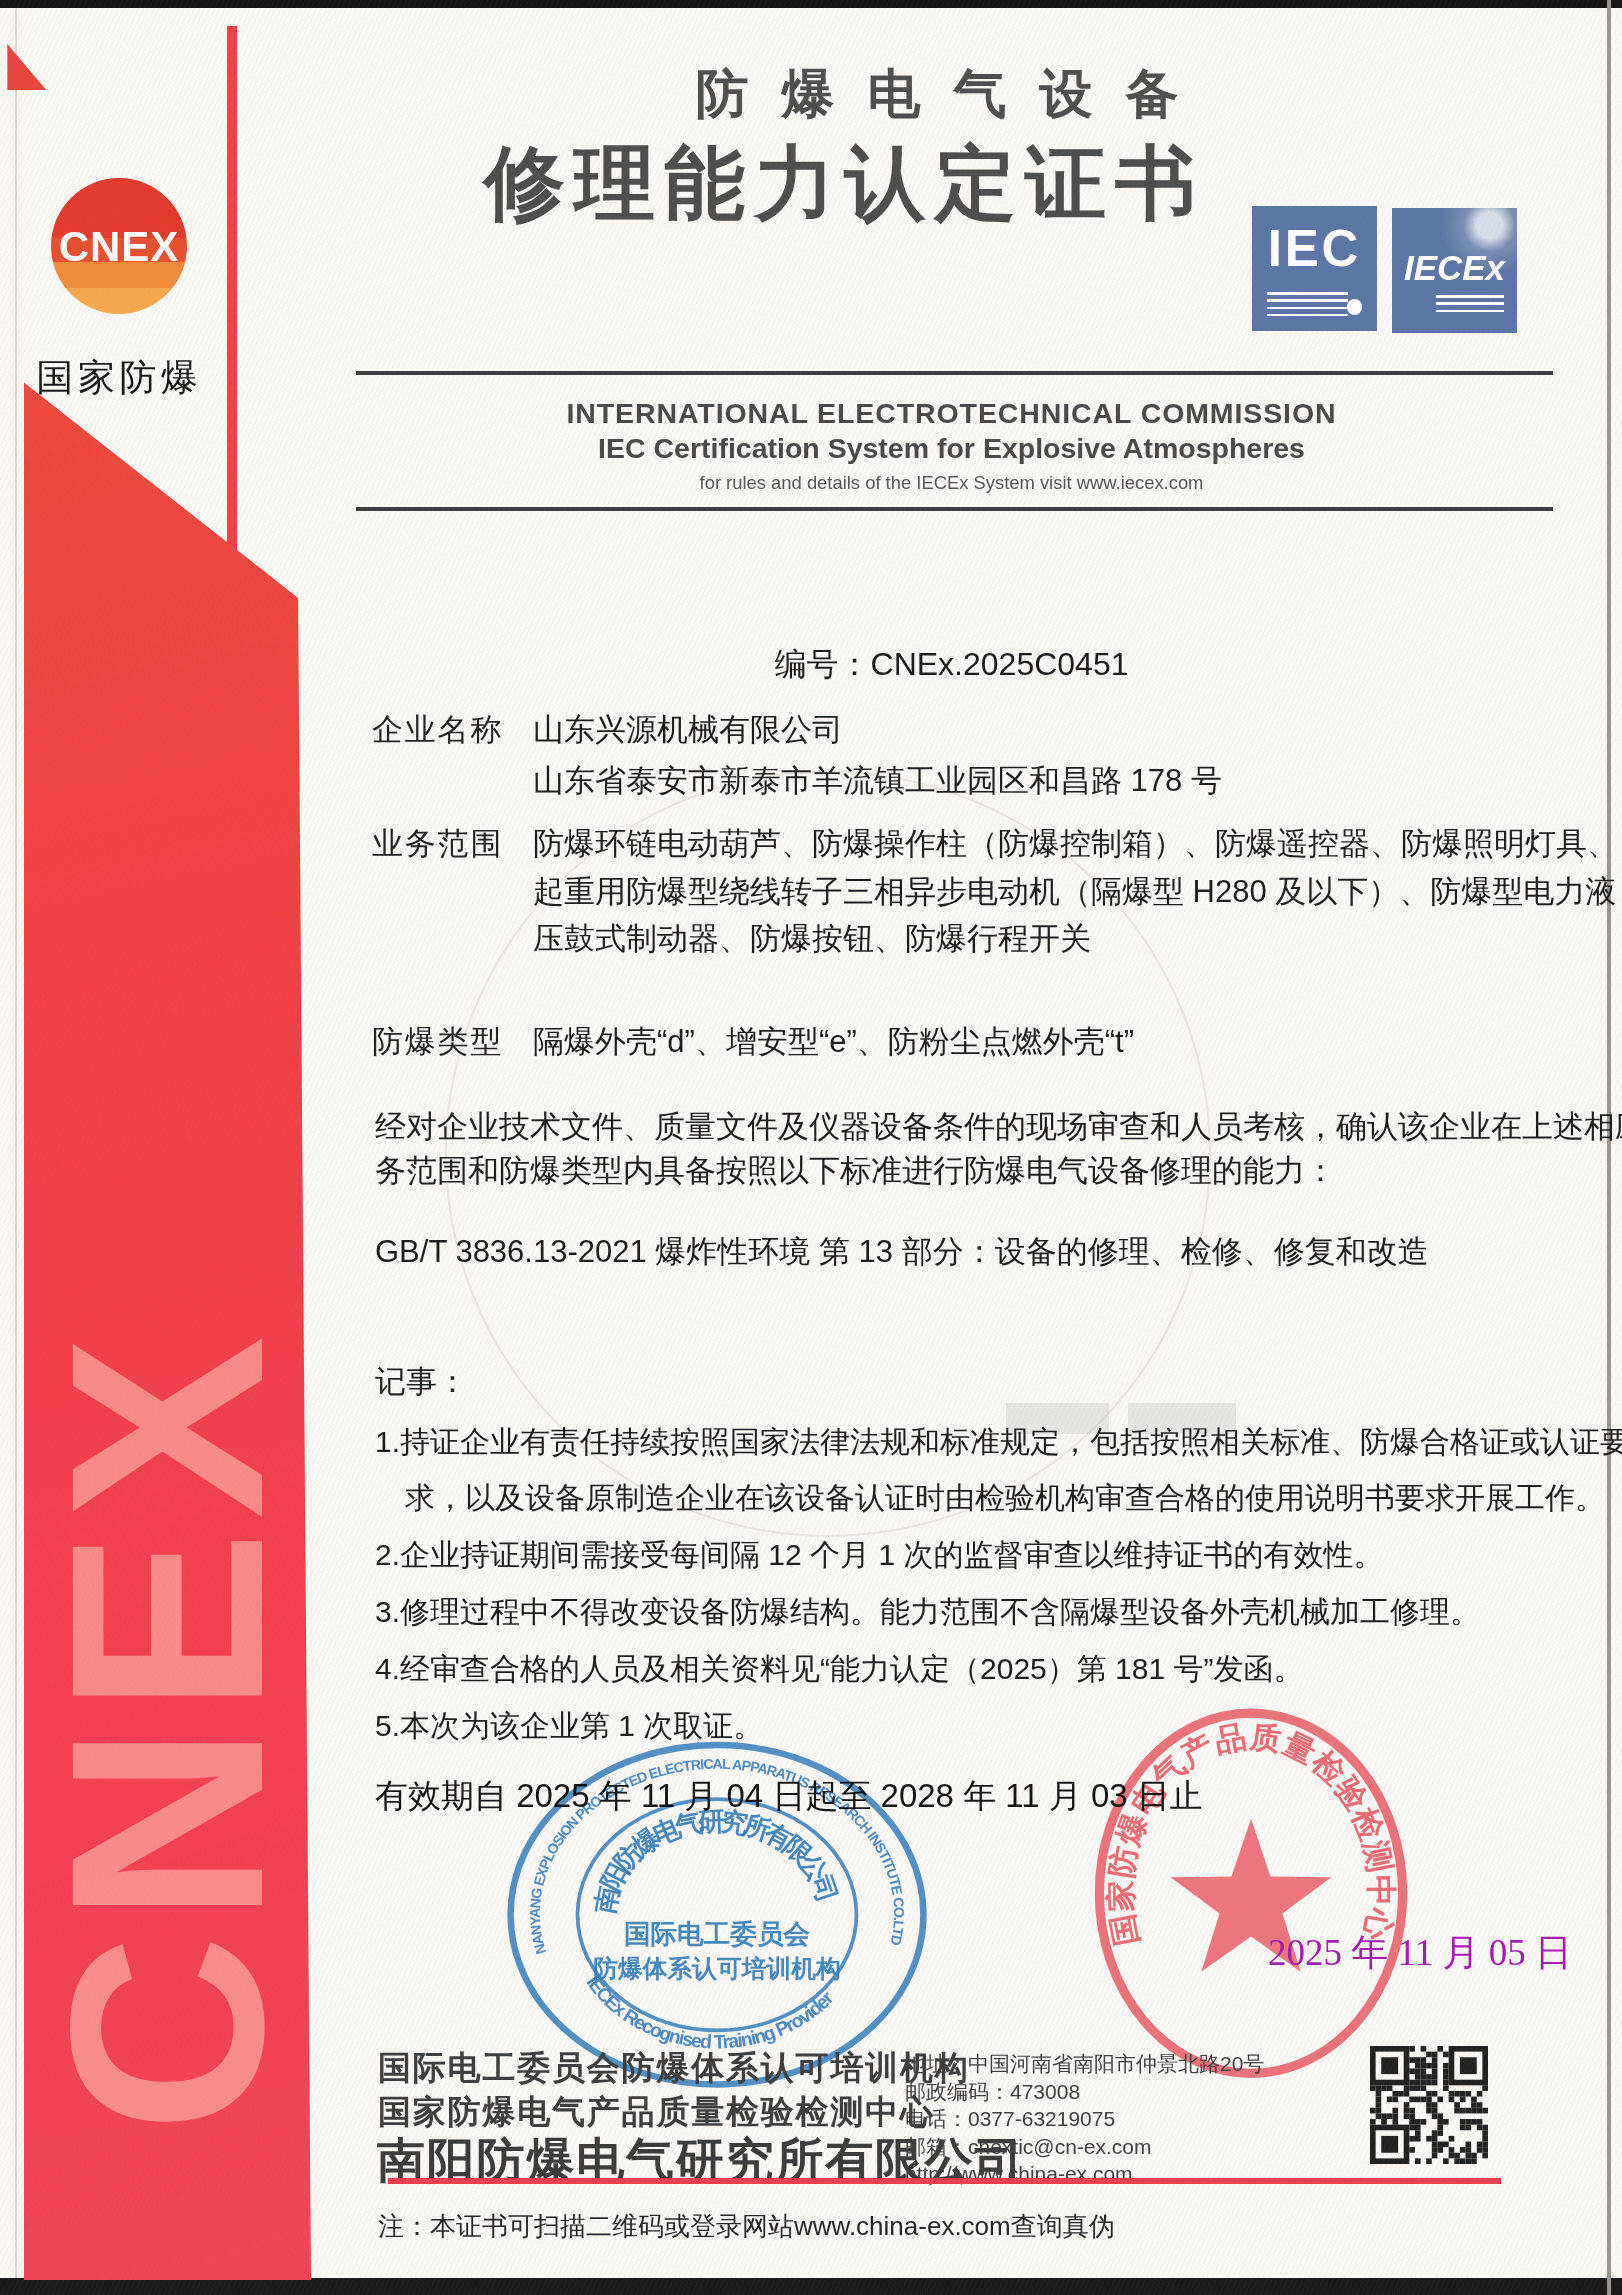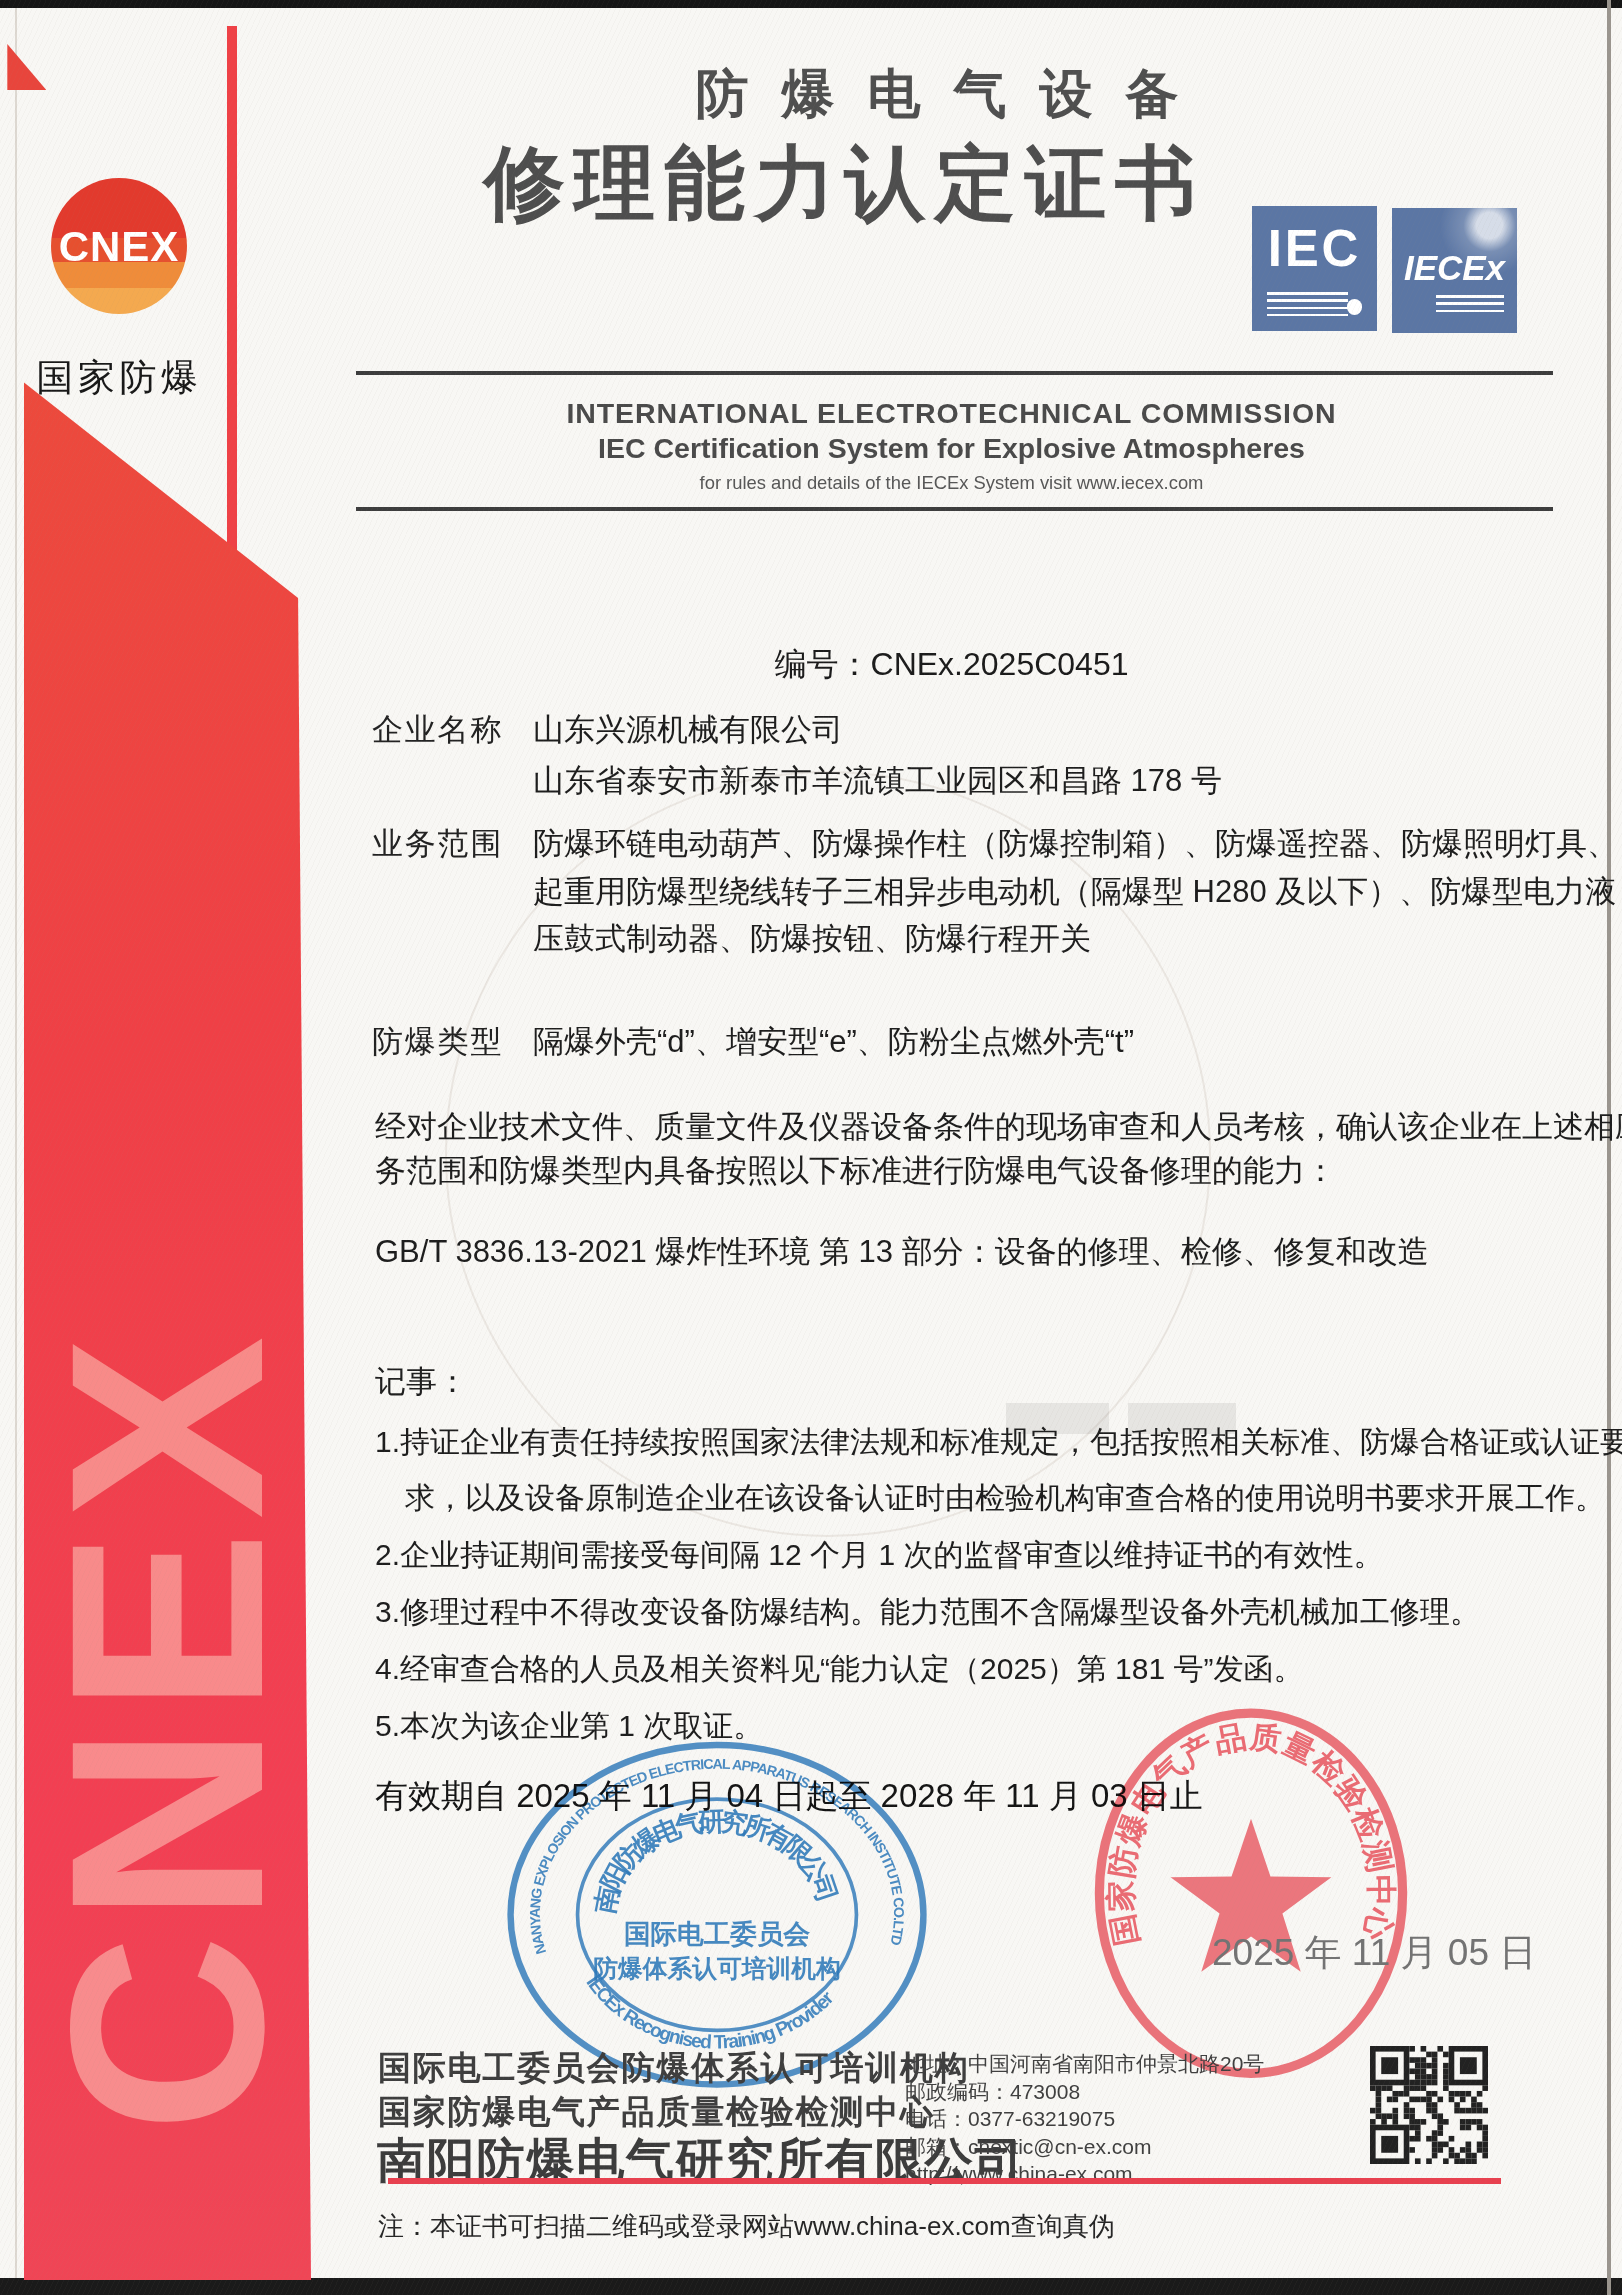--- a/index.html
+++ b/index.html
@@ -74,21 +74,21 @@
   .comm3{top:472px;font-size:18.4px;color:#575757;}
   
   .cert-no{left:349px;top:643px;width:1205px;text-align:center;font-size:32px;color:#1b1b1b;}
   .flabel{left:372px;font-size:31px;color:#222;letter-spacing:1.8px;}
   .fvalue{left:533px;font-size:31px;color:#1d1d1d;}
   .para{left:375px;font-size:31px;color:#1d1d1d;}
   .notes-title{left:375px;top:1361px;font-size:31px;}
   .note-line{left:375px;font-size:30px;color:#1d1d1d;}
   .validity{left:375px;top:1774px;font-size:33px;color:#141414;}
   .stamp{mix-blend-mode:multiply;}
-  .issue-date{left:1212px;top:1928px;font-size:37px;color:#737373;z-index:5;}
+  .issue-date{left:1268px;top:1928px;font-size:37px;color:#a21caf;z-index:5;font-family:Liberation Serif, serif;}
   
   .org1{left:378px;top:2046px;font-size:33px;font-weight:bold;color:#3e3e3e;letter-spacing:1.8px;}
   .org2{left:378px;top:2090px;font-size:33px;font-weight:bold;color:#3e3e3e;letter-spacing:1.8px;}
   .org3{left:377px;top:2129px;font-size:48px;font-weight:bold;color:#3c3c3c;letter-spacing:1.8px;}
   .contact{left:905px;top:2050px;font-size:21px;line-height:27.5px;color:#3f3f3f;}
   .qr{left:1370px;top:2046px;width:118px;height:118px;}
   .foot-rule{left:388px;top:2178px;width:1113px;height:5.5px;background:#e8404f;}
   .verify{left:378px;top:2209px;font-size:26px;color:#262626;}
 </style>
 </head>

